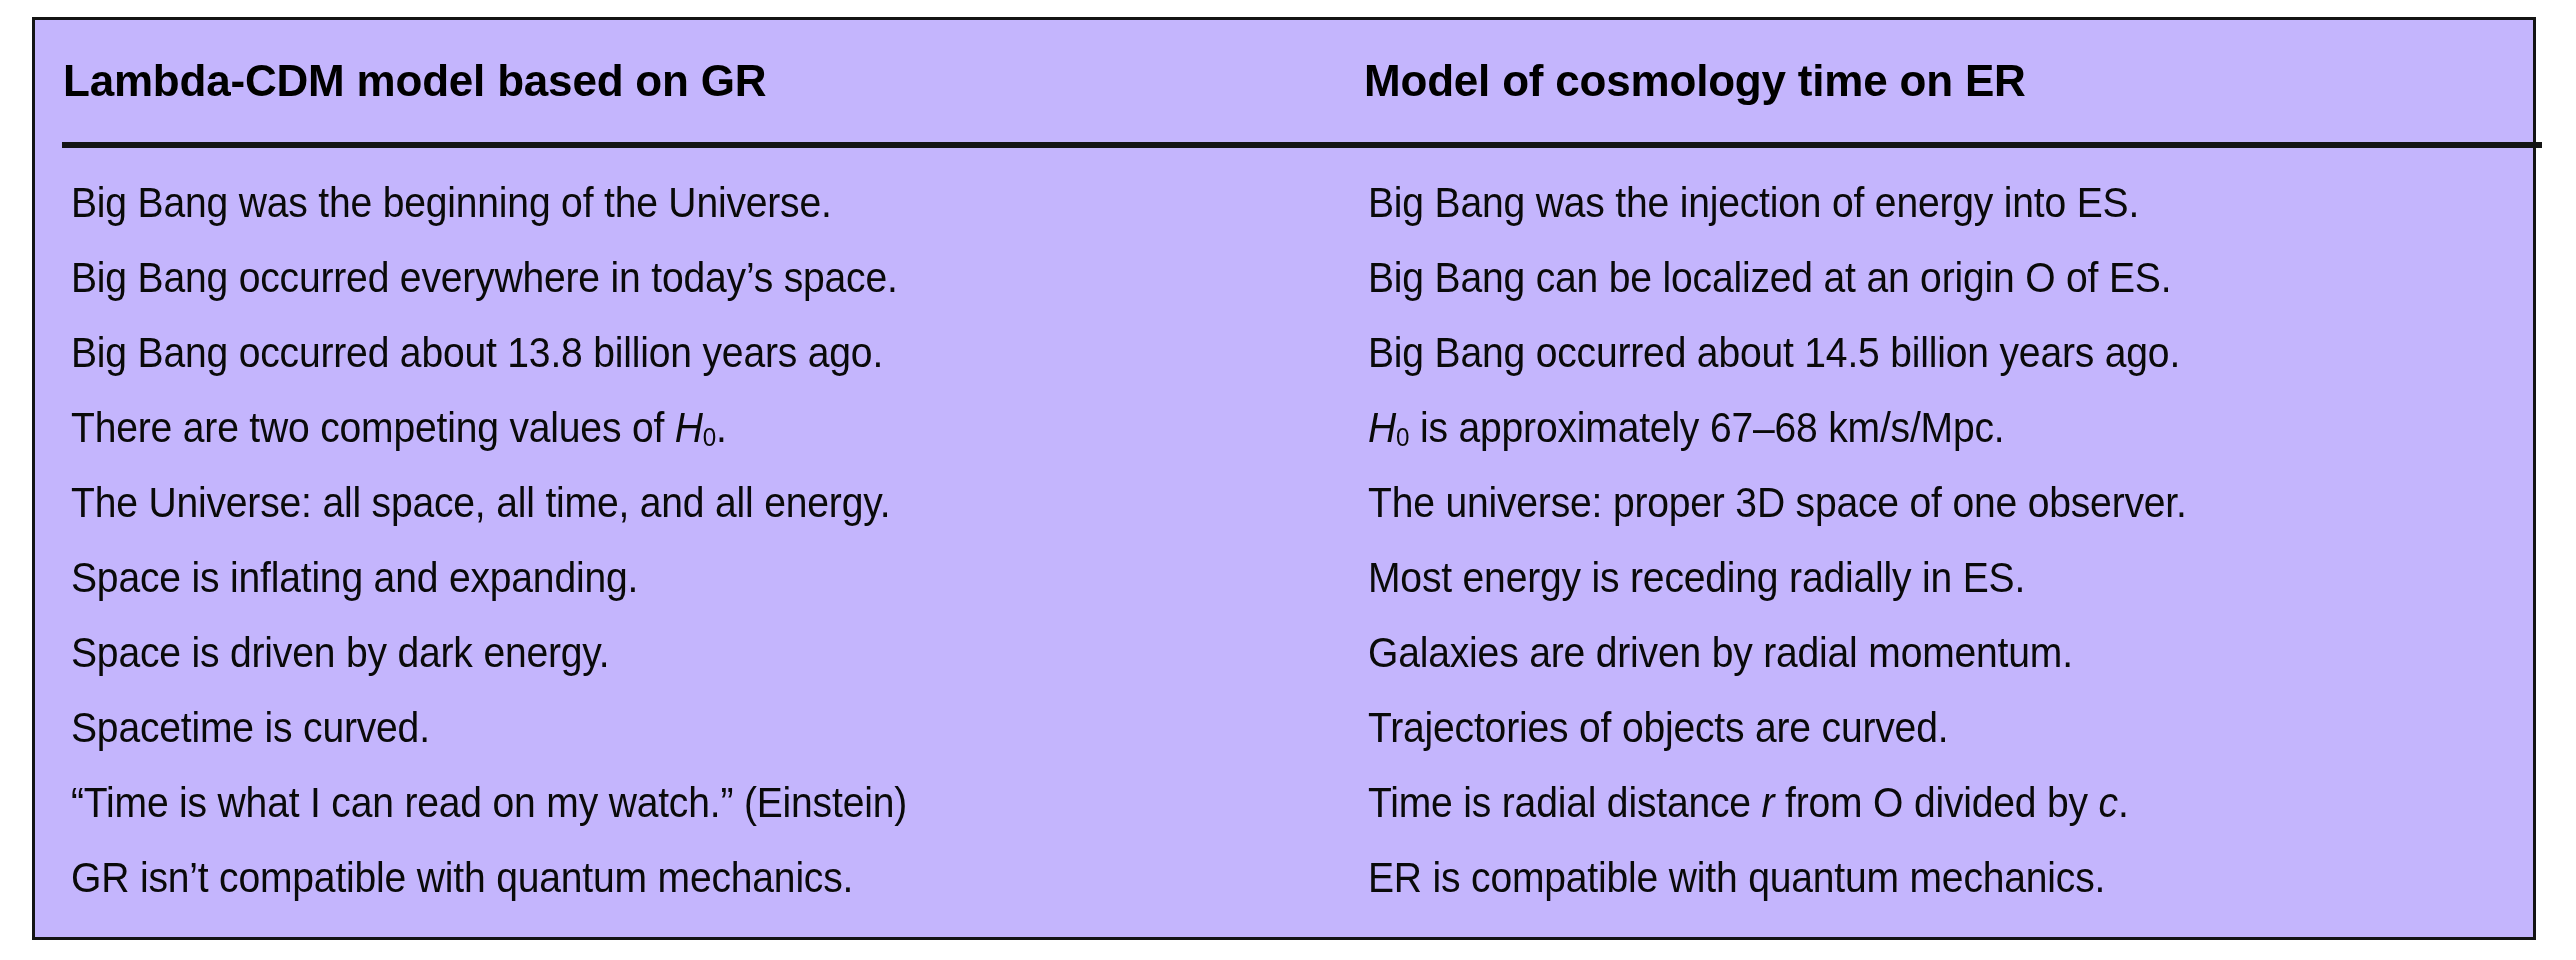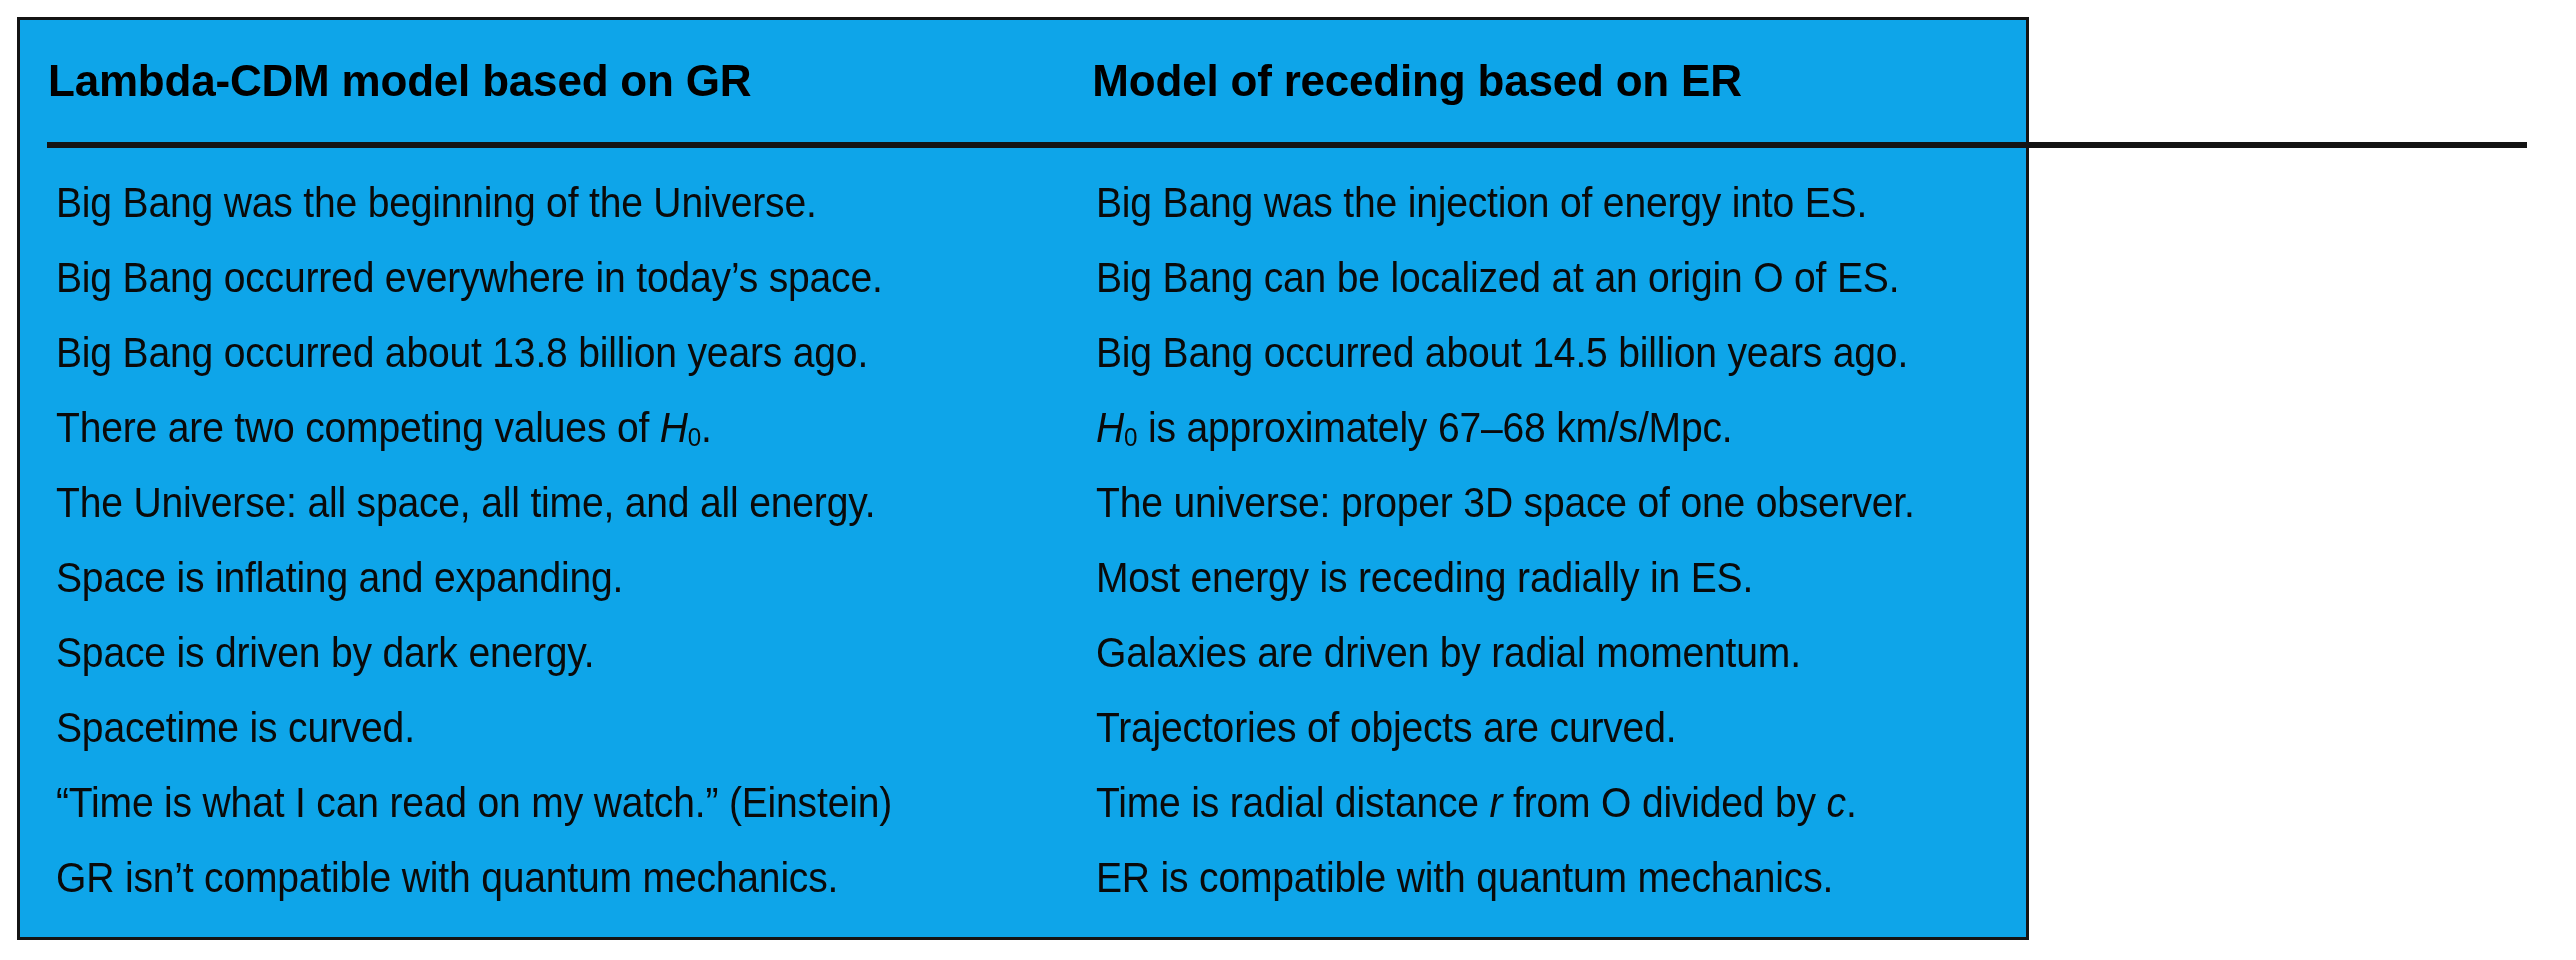--- a/index.html
+++ b/index.html
@@ -9,26 +9,26 @@
   }
   body {
     width: 2576px;
     height: 960px;
     font-family: "Liberation Sans", "DejaVu Sans", sans-serif;
     -webkit-font-smoothing: antialiased;
   }
 
   #comparison-table {
     position: absolute;
-    left: 17px;
+    left: 32px;
     top: 17px;
-    width: 2012px;
+    width: 2504px;
     height: 923px;
     box-sizing: border-box;
-    background: #0ea5e9;
+    background: #c4b5fd;
     border: 3.9px solid #141414;
   }
 
   .table-inner {
     position: relative;
     width: 100%;
     height: 100%;
   }
 
   
@@ -98,21 +98,21 @@
   }
 </style>
 </head>
 <body>
 
 <div id="comparison-table">
   <div class="table-inner">
 
     <div class="header-row">
       <div class="col-head left">Lambda-CDM model based on GR</div>
-      <div class="col-head right">Model of receding based on ER</div>
+      <div class="col-head right">Model of cosmology time on ER</div>
     </div>
 
     <div class="header-rule"></div>
 
     <div class="body-cols">
 
       <div class="col-body left">
         <div class="row-line">Big Bang was the beginning of the Universe.</div>
         <div class="row-line">Big Bang occurred everywhere in today’s space.</div>
         <div class="row-line">Big Bang occurred about 13.8 billion years ago.</div>

